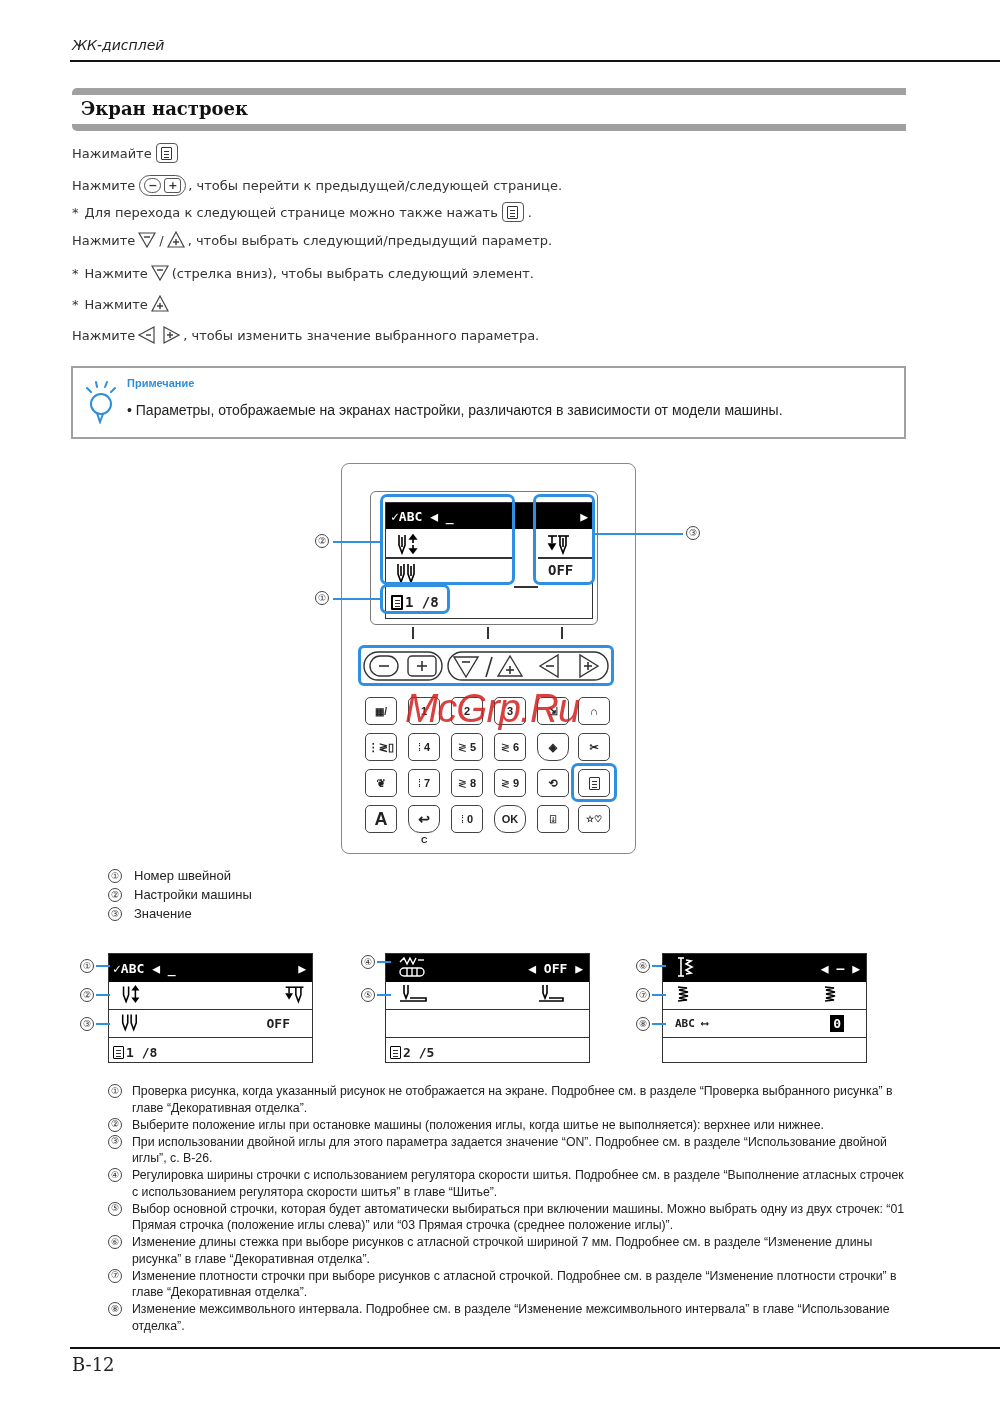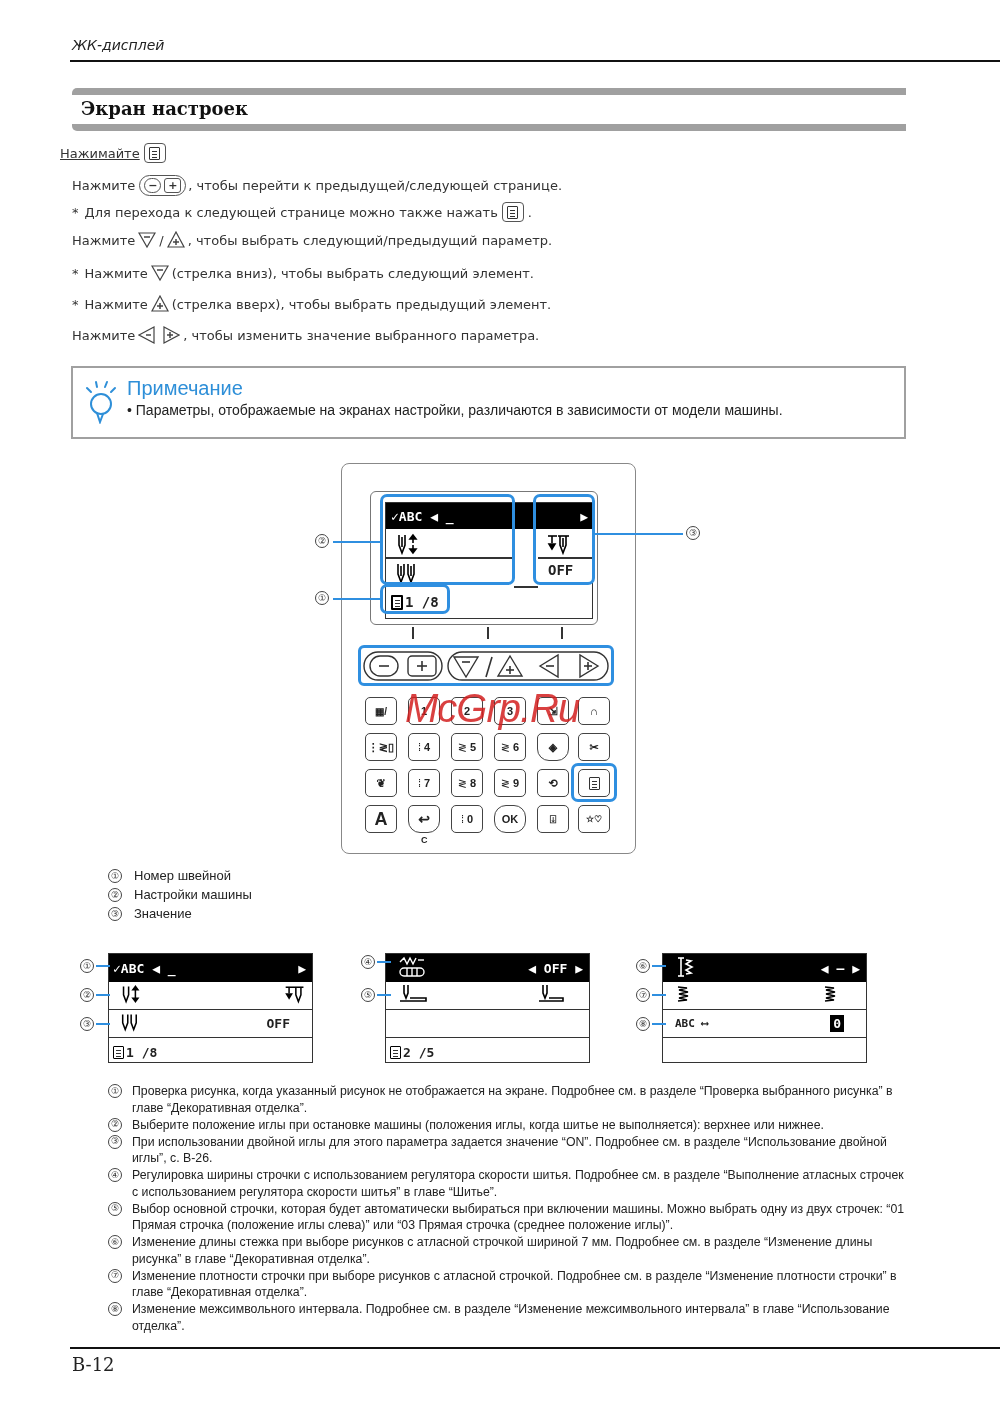--- a/index.html
+++ b/index.html
@@ -18,21 +18,21 @@
   .kbtn { display: inline-flex; align-items: center; justify-content: center; border: 1px solid #555; border-radius: 4px; width: 22px; height: 20px; margin: 0 4px; font-size: 11px; background: #fff; }
   .pill { display: inline-flex; align-items: center; gap: 3px; border: 1px solid #555; border-radius: 12px; padding: 2px 4px; margin: 0 2px 0 4px; }
   .pill .k { width: 17px; height: 15px; border: 1px solid #555; border-radius: 8px; display: flex; align-items: center; justify-content: center; font-size: 11px; font-weight: bold; }
   .pill .k.sq { border-radius: 3px; }
   .tri { display: inline-block; width: 18px; height: 18px; margin: 0 3px; }
   .doc-ico { width: 11px; height: 13px; border: 1.5px solid #333; border-radius: 1px; position: relative; }
   .doc-ico::before { content: ""; position: absolute; left: 2px; top: 3px; width: 5px; height: 1.5px; background: #333; box-shadow: 0 3px 0 #333, 0 6px 0 #333; }
 
   .note-box { position: absolute; left: 71px; top: 366px; width: 835px; height: 73px; border: 2px solid #a0a0a0; }
   .note-icon { position: absolute; left: 10px; top: 10px; width: 36px; height: 46px; }
-  .note-title { position: absolute; left: 54px; top: 9px; font-size: 20px; font-weight: normal; color: #2e8fd8; }
+  .note-title { position: absolute; left: 54px; top: 9px; font-size: 11px; font-weight: bold; color: #2e8fd8; }
   .note-text { position: absolute; left: 54px; top: 34px; font-size: 14px; color: #222; }
 
   .device { position: absolute; left: 341px; top: 463px; width: 295px; height: 391px; border: 1.5px solid #888; border-radius: 8px; background: #fff; }
   .lcd-frame { position: absolute; left: 28px; top: 27px; width: 228px; height: 134px; border: 1.5px solid #777; border-radius: 6px; }
   .lcd { position: absolute; left: 43px; top: 38px; width: 208px; height: 117px; border: 1.5px solid #333; background: #fff; }
 
   .callout-blue { position: absolute; border: 3px solid #2f8fe0; border-radius: 7px; }
 
   .lcd-font { font-family: "DejaVu Sans Mono", monospace; font-weight: bold; }
 
@@ -66,21 +66,21 @@
 </head>
 <body>
 
 <div class="header-title">ЖК-дисплей</div>
 <div class="header-rule"></div>
 
 <div class="section-bar-top"></div>
 <div class="section-title">Экран настроек</div>
 <div class="section-bar-bottom"></div>
 
-<div class="instr" style="left:60px;top:143px;text-decoration:underline;">
+<div class="instr" style="left:72px;top:143px;">
   <span>Нажимайте</span>
   <span class="kbtn">
       <span class="doc-ico"></span>
     </span>
 </div>
 
 <div class="instr" style="left:72px;top:175px;">
   <span>Нажмите</span>
   <span class="pill">
     <span class="k">−</span>
@@ -124,21 +124,20 @@
 </div>
 
 <div class="instr" style="left:72px;top:295px;">
   <span class="star">*</span>
   <span>Нажмите</span>
   <svg class="tri" viewBox="0 0 18 18">
       <polygon points="9,1 17,16 1,16" fill="none" stroke="#444" stroke-width="1.2"></polygon>
       <line x1="6" y1="11" x2="12" y2="11" stroke="#444" stroke-width="1.5"></line>
       <line x1="9" y1="8" x2="9" y2="14" stroke="#444" stroke-width="1.5"></line>
     </svg>
-  <span>(стрелка вверх), чтобы выбрать предыдущий элемент.</span>
 </div>
 
 <div class="instr" style="left:72px;top:326px;">
   <span>Нажмите</span>
   <svg class="tri" viewBox="0 0 18 18">
       <polygon points="1,9 16,1 16,17" fill="none" stroke="#444" stroke-width="1.2"></polygon>
       <line x1="8" y1="9" x2="13" y2="9" stroke="#444" stroke-width="1.5"></line>
     </svg>
   <svg class="tri" viewBox="0 0 18 18">
       <polygon points="17,9 2,1 2,17" fill="none" stroke="#444" stroke-width="1.2"></polygon>

